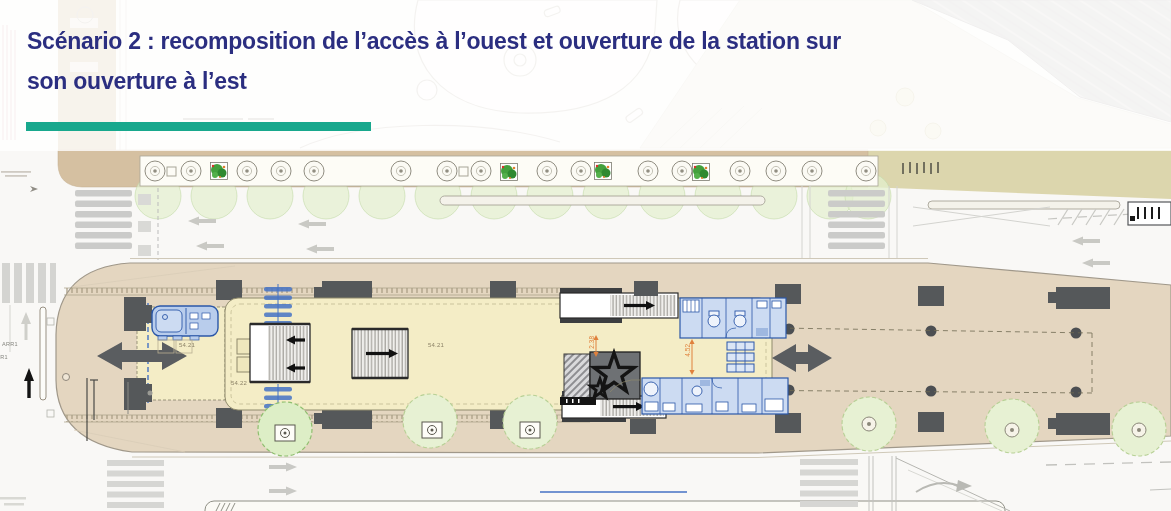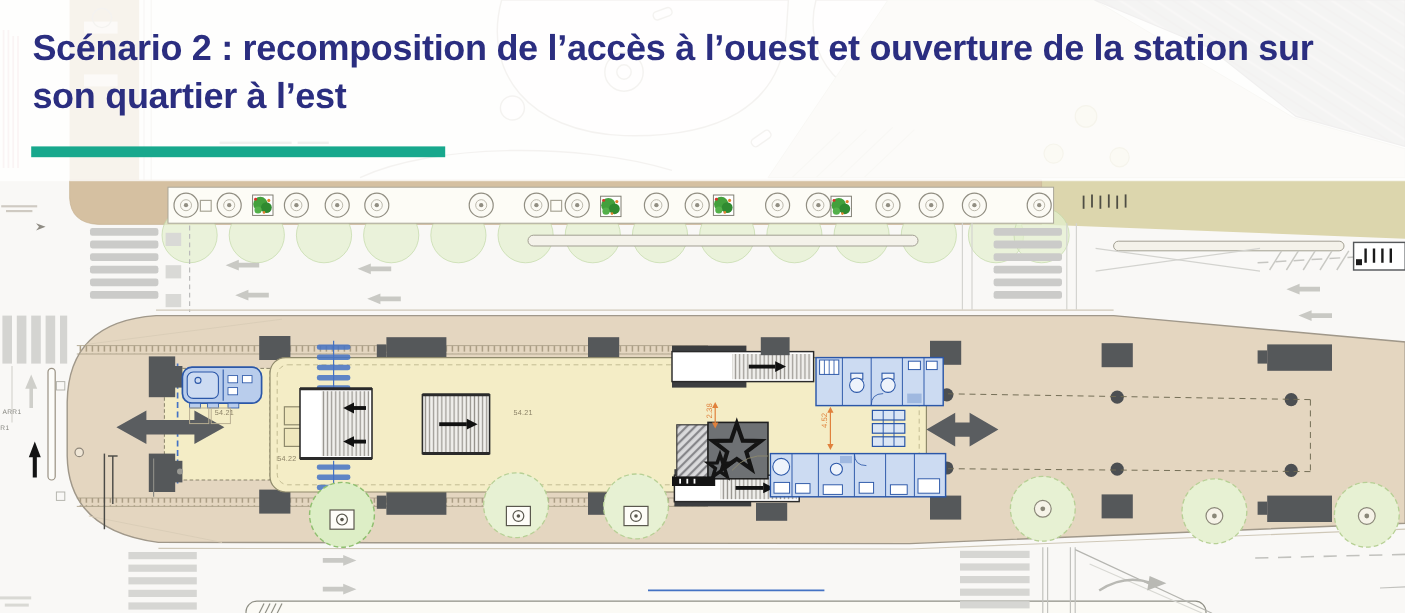--- a/index.html
+++ b/index.html
@@ -9,21 +9,21 @@
   
   .tan{fill:var(--sidewalk_tan)} .khaki{fill:var(--parking_khaki)} .beige{fill:var(--island_beige)}
   .yel{fill:var(--station_yellow)}
   .bf{fill:var(--equipment_blue_fill)} .bsk{stroke:var(--equipment_blue)}
   .org{stroke:var(--dimension_orange)} .orgf{fill:var(--dimension_orange)}
   .abl{stroke:var(--annotation_blue)} .ablf{fill:var(--annotation_blue)}
   .ringO{fill:#fbfaf4;stroke:#918e82;stroke-width:1}
   .ringI{fill:none;stroke:#b8b5a8;stroke-width:.8}
   .ringD{fill:#918e82}
   .blob{fill:var(--tree_green_fill);stroke:var(--tree_green_line);stroke-width:1.1;stroke-dasharray:4 2.5}
-  .hline{position:absolute;left:27px;white-space:nowrap;font-weight:700;font-size:30px;
+  .hline{position:absolute;left:27px;white-space:nowrap;font-weight:700;font-size:23px;
          color:var(--title_navy);letter-spacing:-0.25px;line-height:40px;}
   .bar{position:absolute;left:26px;top:122px;width:345px;height:9px;background:var(--accent_teal);}
   .lbl{position:absolute;font-size:6px;color:#8d8468;letter-spacing:.2px;white-space:nowrap;}
   .tiny{position:absolute;font-size:5.5px;color:#85857f;letter-spacing:.3px;white-space:nowrap;}
   .dim{position:absolute;writing-mode:vertical-rl;transform:rotate(180deg);
        font-size:6.5px;color:var(--dimension_orange);white-space:nowrap;}
 </style>
 </head>
 <body>
 
@@ -506,21 +506,21 @@
   <use href="#rsym" x="869" y="424"></use>
         <use href="#rsym" x="1012" y="430"></use>
         <use href="#rsym" x="1139" y="430"></use>
 </g>
 
 <rect x="0" y="0" width="1171" height="151" fill="#ffffff" fill-opacity="0.8"></rect>
 </svg>
 
 <div>
   <div class="hline" style="top:21px;">Scénario 2 : recomposition de l’accès à l’ouest et ouverture de la station sur</div>
-  <div class="hline" style="top:61px;">son quartier à l’est</div>
+  <div class="hline" style="top:61px;">son ouverture à l’est</div>
   <div class="bar"></div>
 </div>
 
 <span class="lbl" style="left:179px;top:342px;">54.21</span>
 <span class="lbl" style="left:428px;top:342px;">54.21</span>
 <span class="lbl" style="left:231px;top:380px;">54.22</span>
 <span class="tiny" style="left:2px;top:341px;">ARR1</span>
 <span class="tiny" style="left:-8px;top:354px;">ARR1</span>
 <span class="dim" style="left:588px;top:336px;">2.38</span>
 <span class="dim" style="left:684px;top:344px;">4.52</span>

